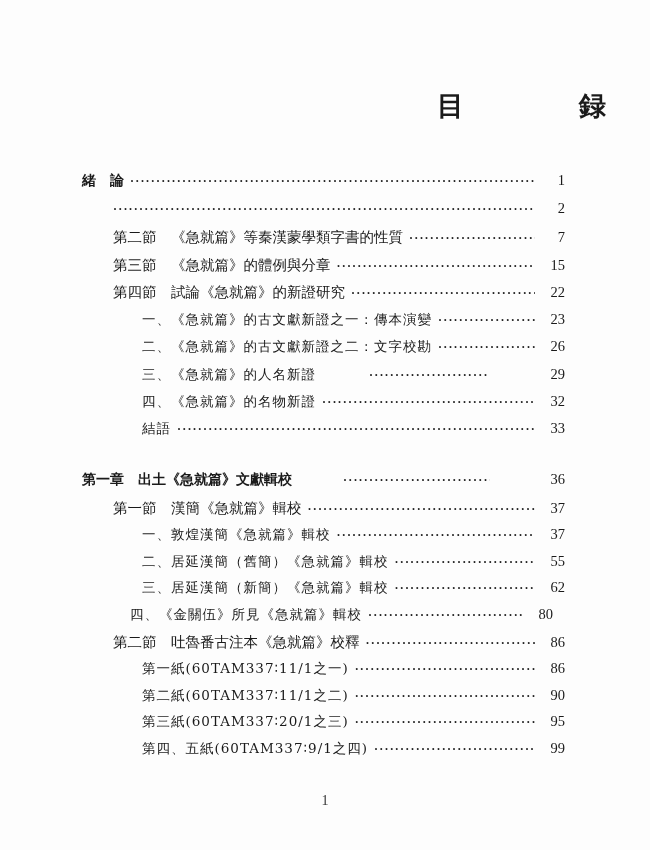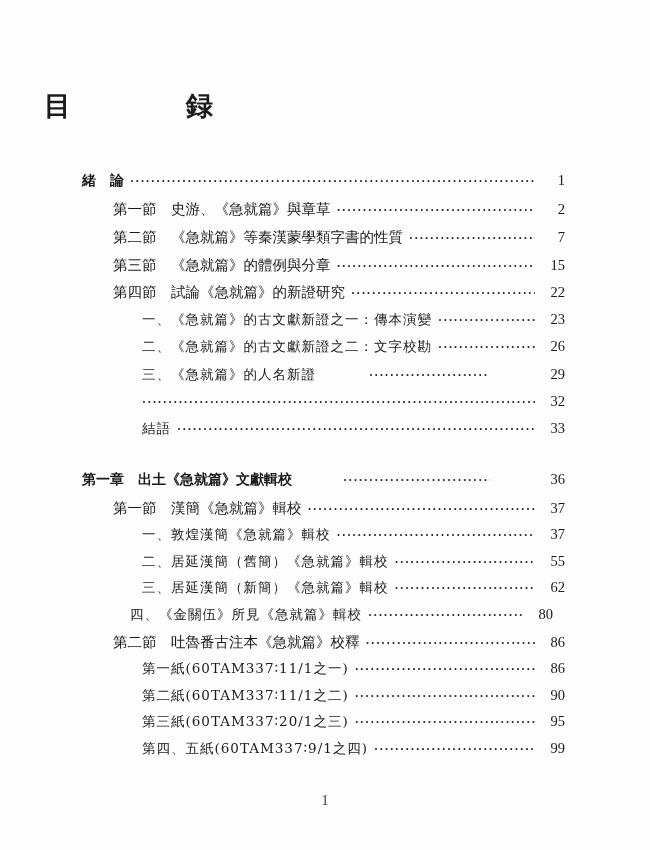--- a/index.html
+++ b/index.html
@@ -1,18 +1,18 @@
 <!DOCTYPE html>
 <html><head>
 <meta charset="utf-8">
 <style>
   html, body { margin: 0; padding: 0; background: #fdfdfd; }
   body { width: 650px; height: 850px; position: relative; overflow: hidden;
          font-family: "DejaVu Serif", "Liberation Serif", serif; color: #1a1a1a; }
-  .title { position: absolute; top: 88px; left: 0; width: 650px; text-align: left;
+  .title { position: absolute; top: 88px; left: 0; width: 650px; text-align: right;
            font-size: 27px; font-weight: bold; letter-spacing: 44px; padding-left: 44px; box-sizing: border-box; }
   .toc { position: absolute; left: 0; top: 0; width: 650px; }
   .row { position: absolute; display: flex; align-items: baseline; height: 22px; }
   .row .label { white-space: nowrap; font-size: 14.5px; padding-right: 6px; }
   .row .dots { flex: 1; overflow: hidden; white-space: nowrap; font-size: 12px; letter-spacing: 1.2px;
                color: #222; font-family: "Liberation Serif", serif; }
   .row .dots::before { content: "······································································································································"; font-weight: bold; }
   .row .page { width: 30px; text-align: right; font-size: 14.5px; font-family: "Liberation Serif", serif; }
   .lvl0 .label { font-weight: bold; font-family: "DejaVu Sans", "Liberation Sans", sans-serif; font-size: 14px; }
   .lvl1 .label { font-size: 14.5px; }
@@ -26,21 +26,20 @@
 <div>
   <div class="title">目　録</div>
 
   <div class="toc" id="toc">
       <div class="row lvl0" style="top: 172px; left: 82px; width: 483px;">
         <span class="label">緒　論</span>
         <span class="dots"></span>
         <span class="page">1</span>
       </div>
       <div class="row lvl1" style="top: 200px; left: 113px; width: 452px;">
-        <span class="label">第一節　史游、《急就篇》與章草</span>
         <span class="dots"></span>
         <span class="page">2</span>
       </div>
       <div class="row lvl1" style="top: 228px; left: 113px; width: 452px;">
         <span class="label">第二節　《急就篇》等秦漢蒙學類字書的性質</span>
         <span class="dots"></span>
         <span class="page">7</span>
       </div>
       <div class="row lvl1" style="top: 256px; left: 113px; width: 452px;">
         <span class="label">第三節　《急就篇》的體例與分章</span>
@@ -61,20 +60,21 @@
         <span class="label">二、《急就篇》的古文獻新證之二：文字校勘</span>
         <span class="dots"></span>
         <span class="page">26</span>
       </div>
       <div class="row lvl2" style="top: 366px; left: 142px; width: 423px; gap: 47px;">
         <span class="label">三、《急就篇》的人名新證</span>
         <span class="dots"></span>
         <span class="page">29</span>
       </div>
       <div class="row lvl2" style="top: 393px; left: 142px; width: 423px;">
+        <span class="label">四、《急就篇》的名物新證</span>
         <span class="dots"></span>
         <span class="page">32</span>
       </div>
       <div class="row lvl2" style="top: 420px; left: 142px; width: 423px;">
         <span class="label">結語</span>
         <span class="dots"></span>
         <span class="page">33</span>
       </div>
       <div class="row lvl0" style="top: 471px; left: 82px; width: 483px; gap: 45px;">
         <span class="label">第一章　出土《急就篇》文獻輯校</span>

